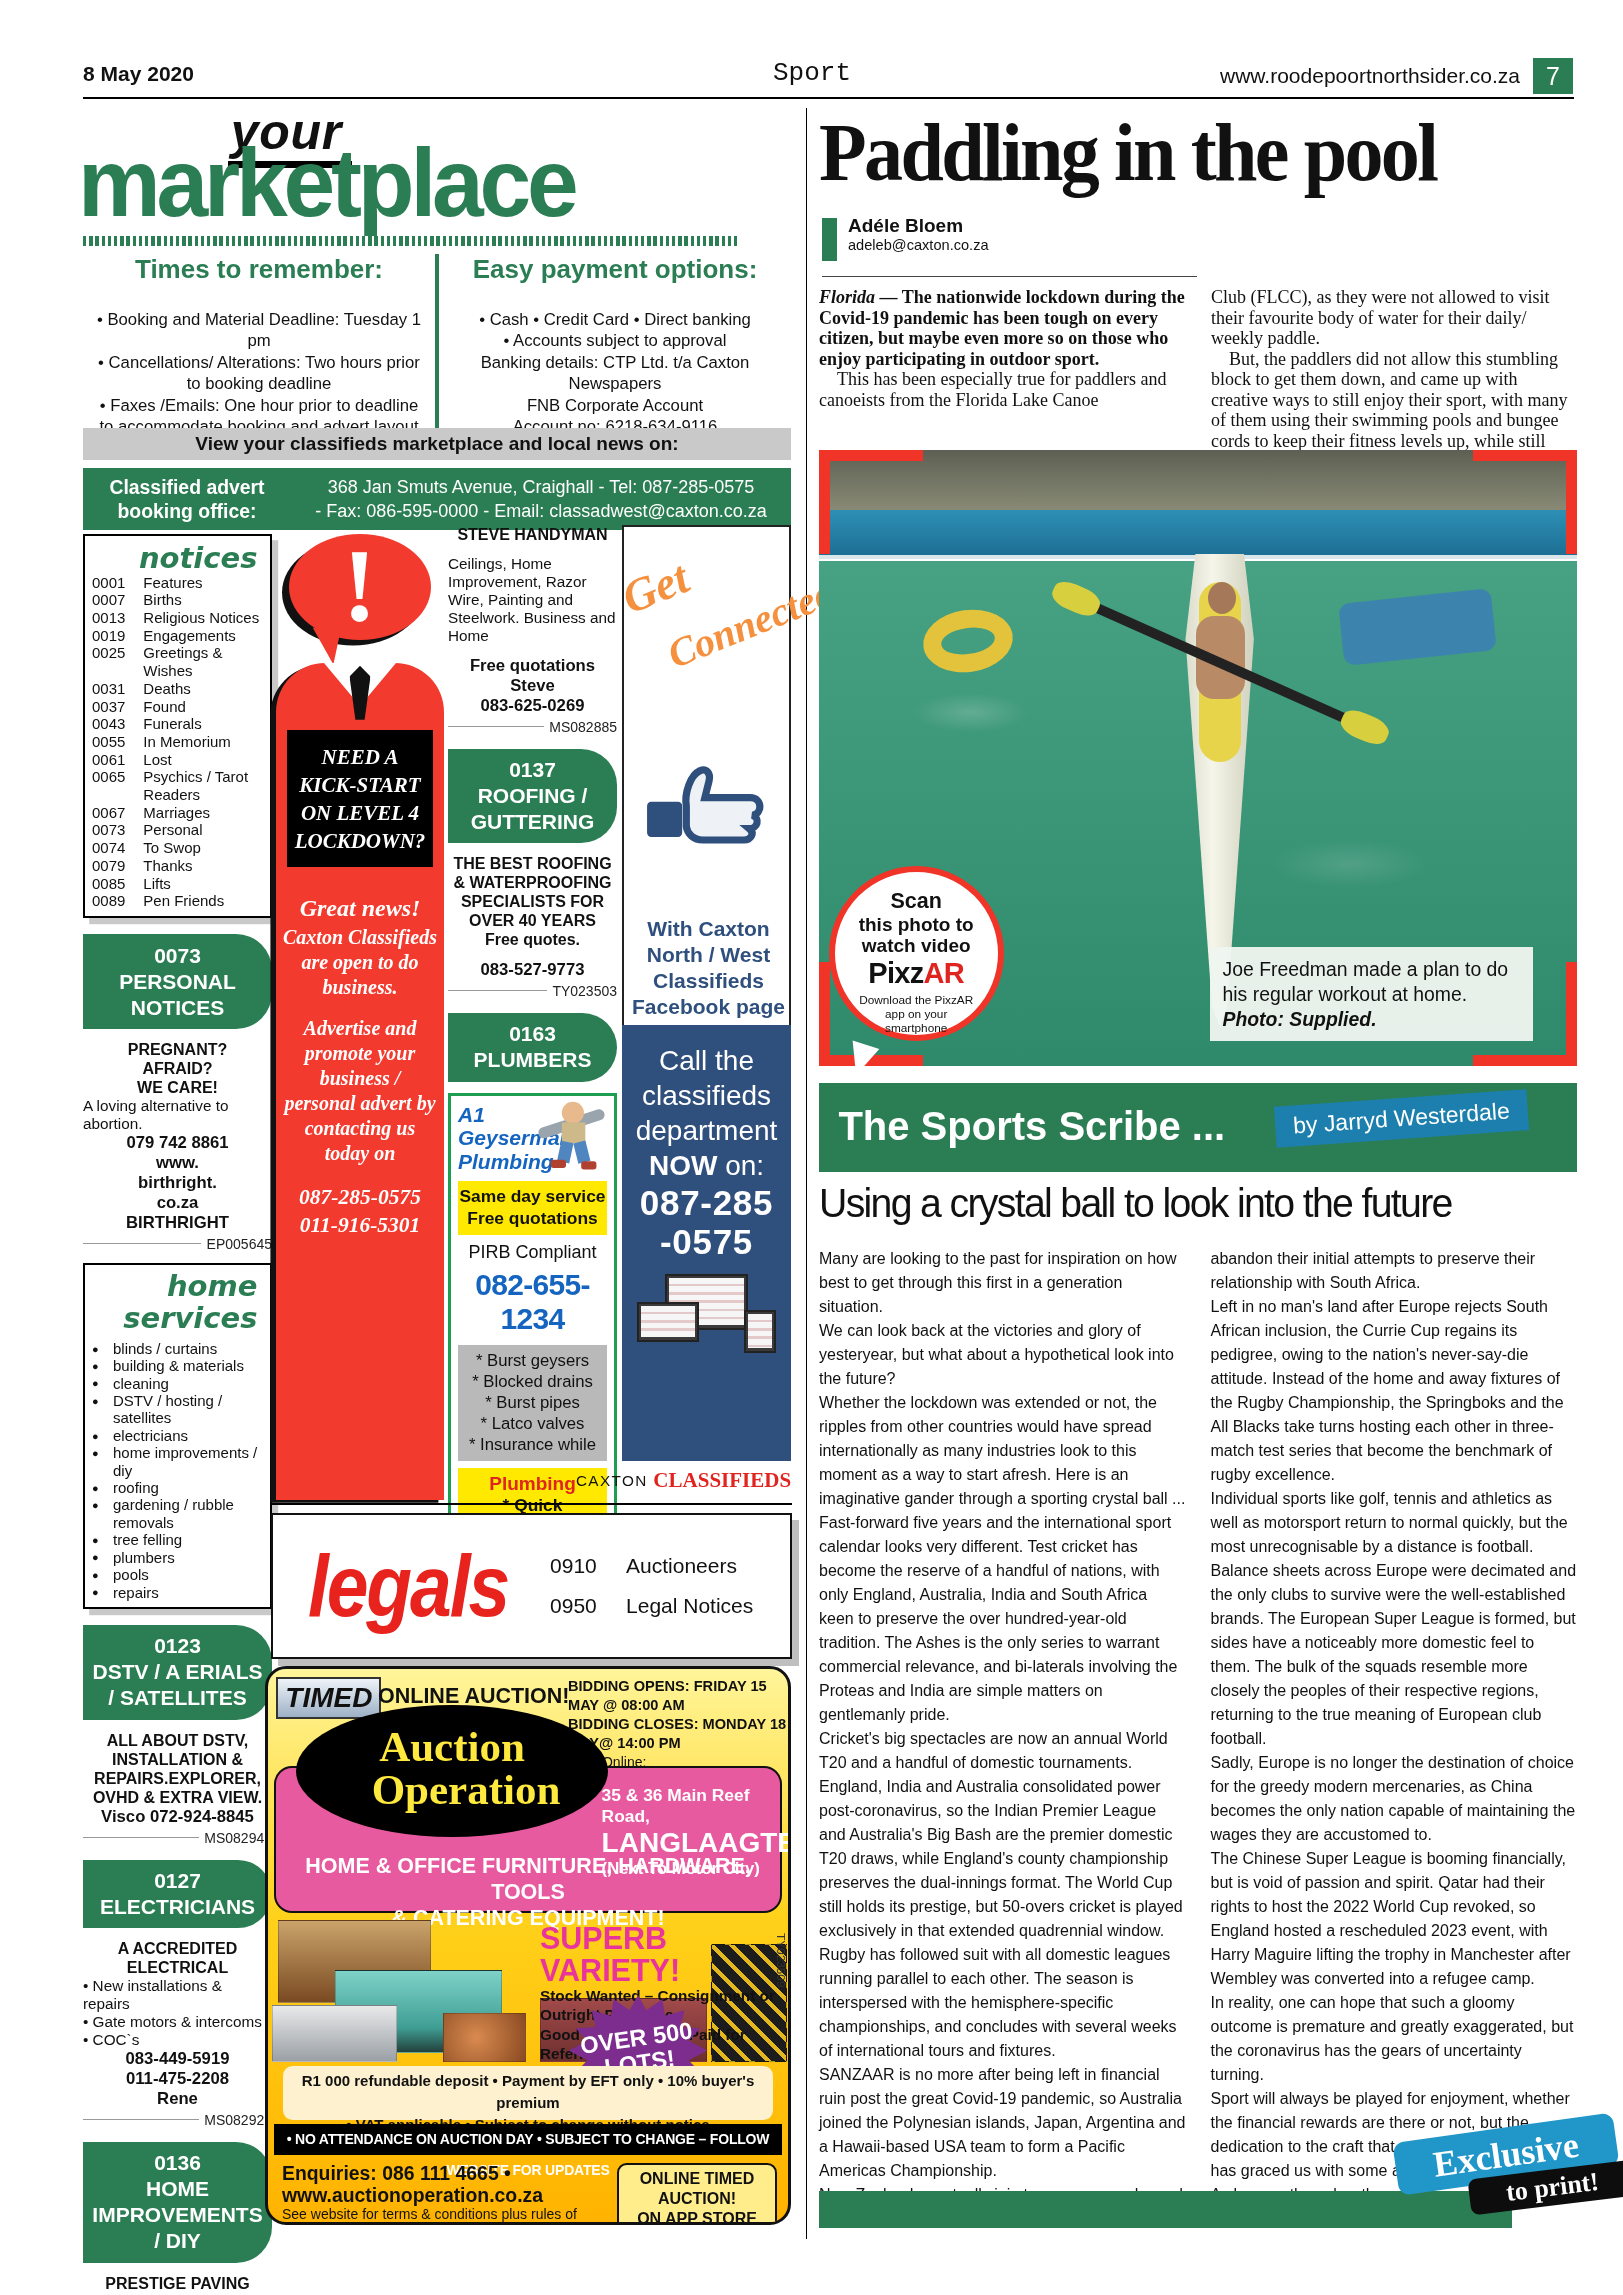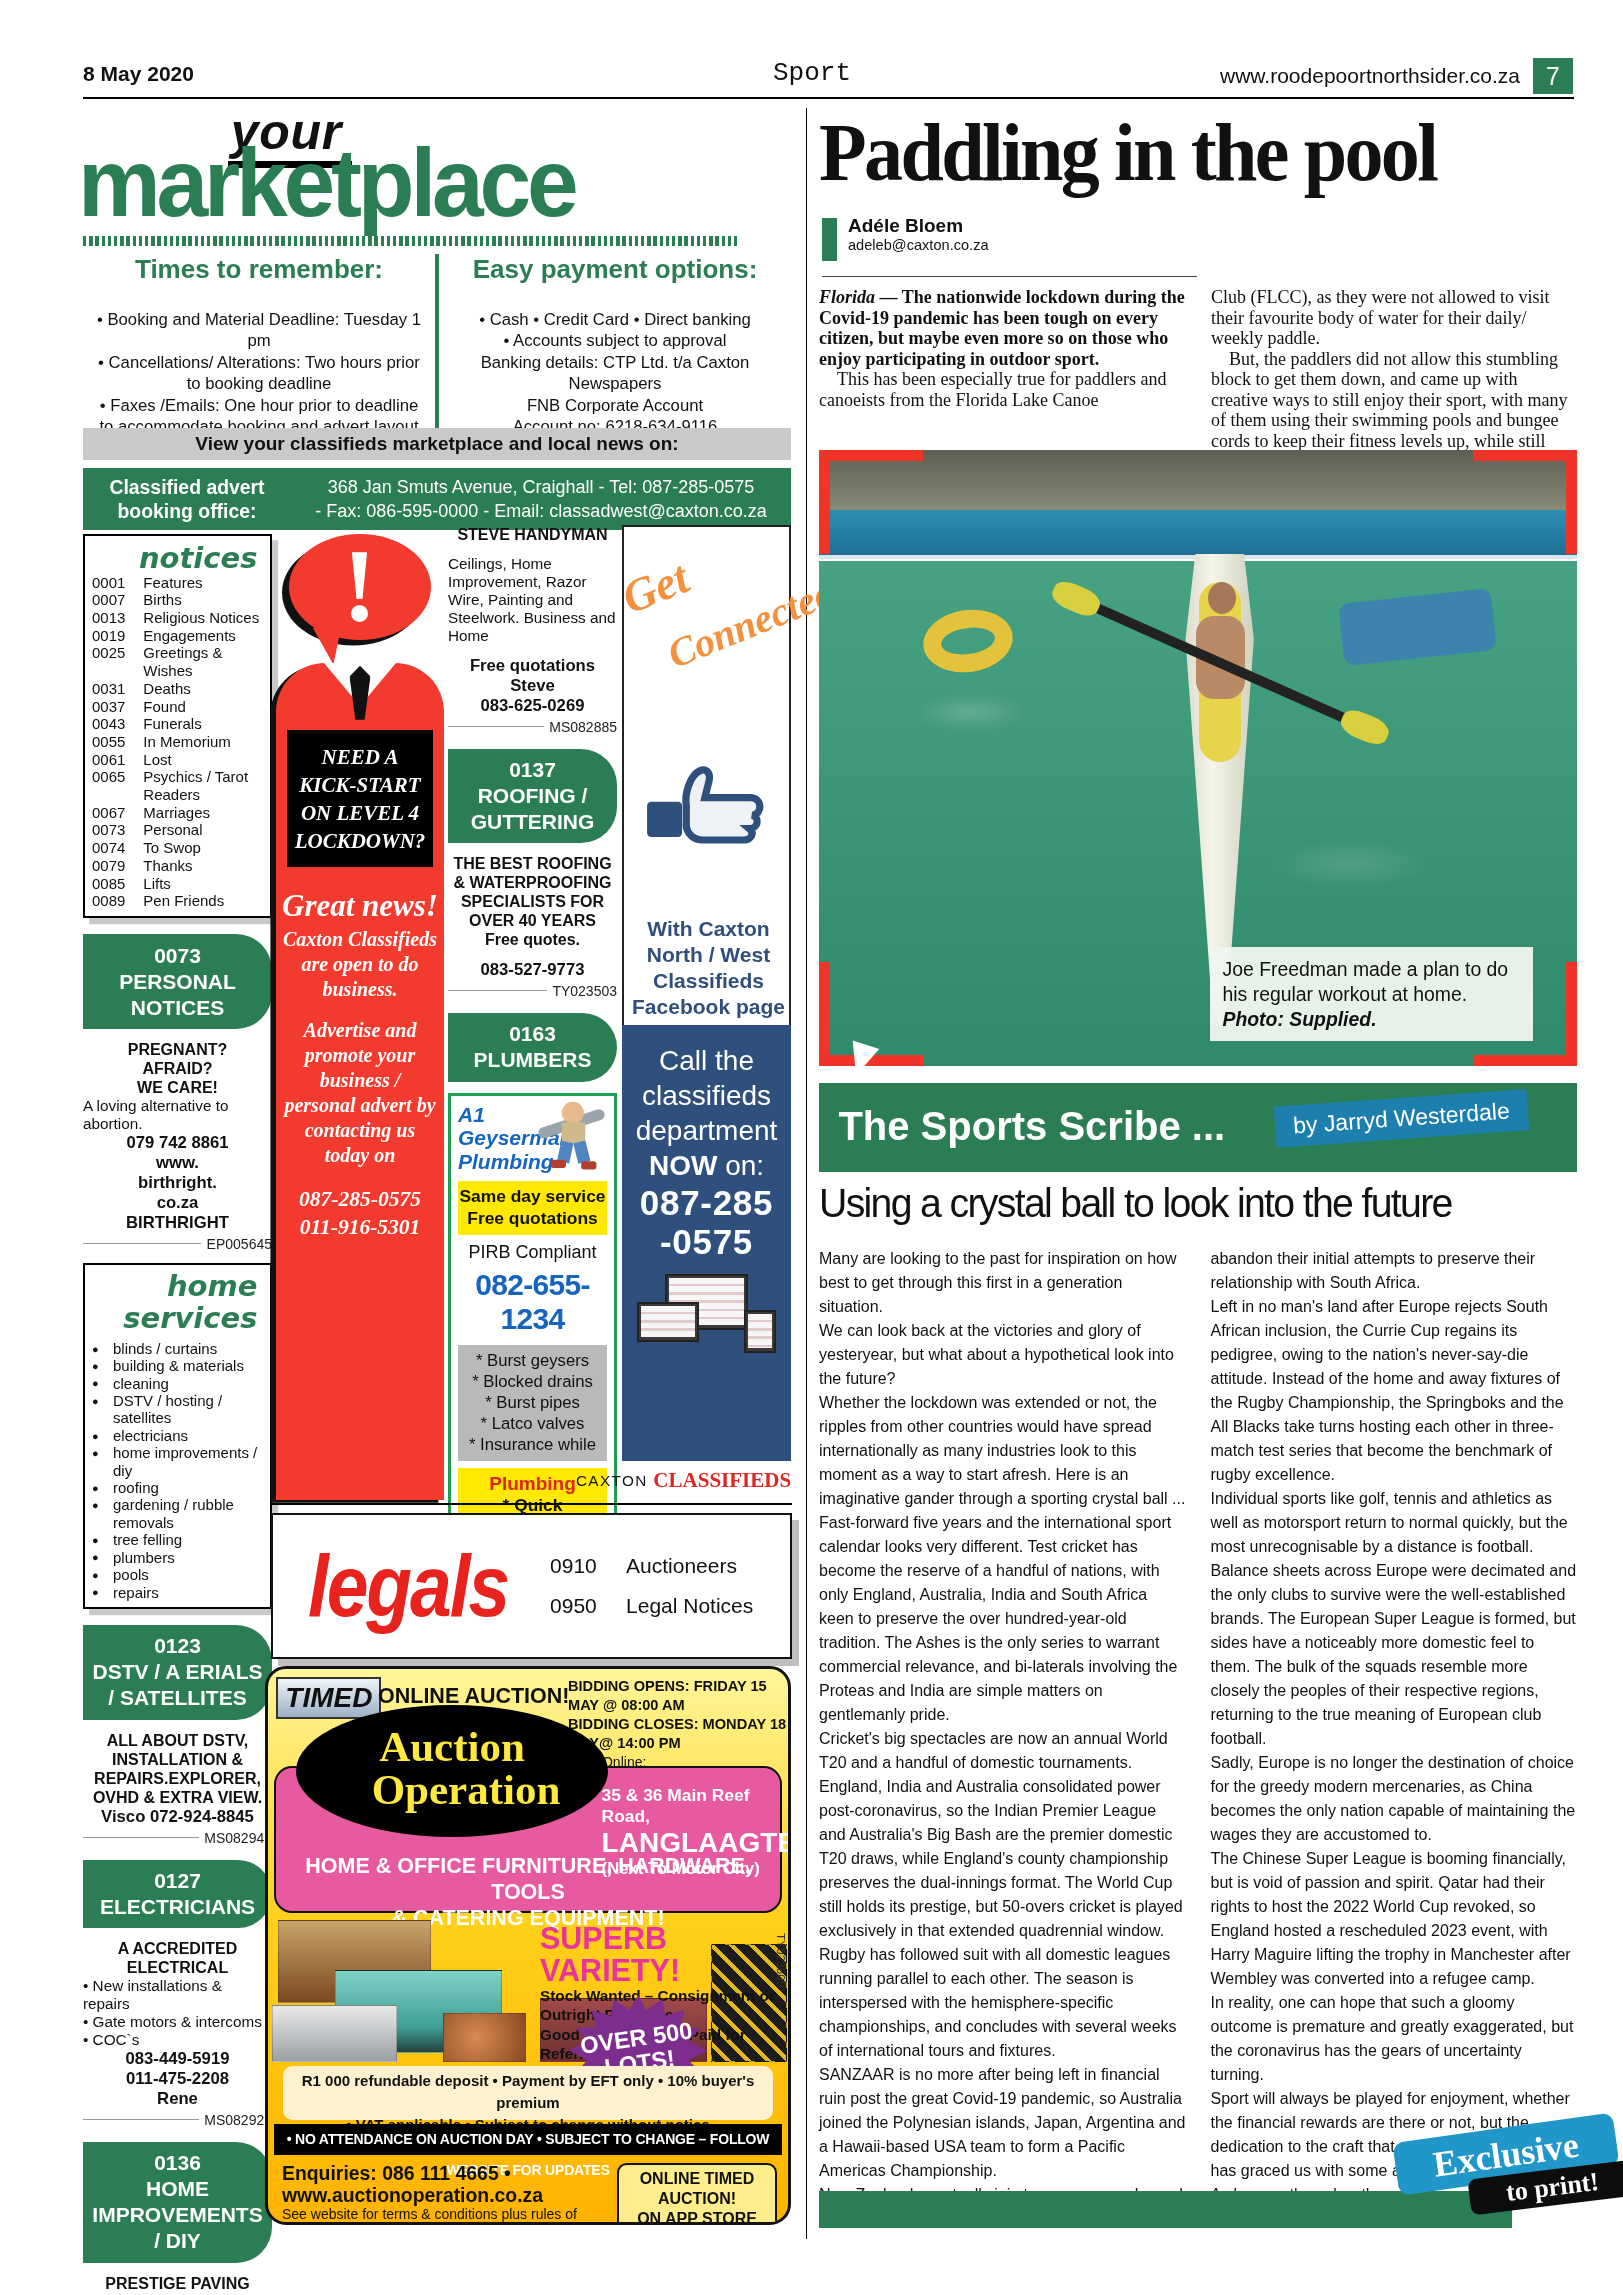--- a/index.html
+++ b/index.html
@@ -44,21 +44,21 @@
 
 #figure{left:276px;top:534px;width:168px;height:966px}
 #fig-head{position:absolute;left:12.5px;top:0;width:142px;height:106px;background:#f23b2e;border-radius:50%;box-shadow:-7px 5.6px 0 #111}
 #fig-head .bang{position:absolute;left:0;right:0;top:-8.3px;text-align:center;font-family:"Liberation Serif",serif;font-weight:bold;font-size:104px;color:#fff}
 #fig-tail{position:absolute;left:33px;top:96px;width:0;height:0;border-left:28px solid transparent;border-top:32px solid #f23b2e;transform:rotate(12deg)}
 #fig-body{position:absolute;left:0;top:129px;width:168px;bottom:0;background:#f23b2e;border-radius:49px 49px 0 0;box-shadow:-5.6px 2.8px 0 #111}
 #fig-collar{position:absolute;top:0;left:50%;transform:translateX(-50%);border-left:36px solid transparent;border-right:36px solid transparent;border-top:43px solid #fff}
 #fig-tie{position:absolute;top:2.8px;left:50%;width:21px;height:54px;background:#111;transform:translateX(-50%);clip-path:polygon(50% 0,100% 20%,72% 100%,28% 100%,0 20%)}
 #kick-box{margin:67px 11px 0;background:#000;color:#fff;padding:12.5px 5.6px;font-family:"Liberation Serif",serif;font-style:italic;font-weight:bold;font-size:21px;line-height:28px;text-align:center}
 .kwhite{color:#fff;font-family:"Liberation Serif",serif;font-style:italic;font-weight:bold;text-align:center}
-#kick-great{font-size:31px;margin-top:21px}
+#kick-great{font-size:24px;margin-top:28px}
 .kp{font-size:20px;line-height:25px;margin-top:2.8px;padding:0 7px}
 .kph{font-size:21.5px;line-height:28px;margin-top:16.7px}
 
 #a1box{border:3.5px solid #1d9e50;background:#fff;padding:7px;position:relative;margin-top:11px}
 .a1brand{color:#1565c0;font-weight:bold;font-style:italic;font-size:21px;line-height:23.6px}
 .ybox{background:#ffe900;text-align:center;font-weight:bold;font-size:17.4px;line-height:21.5px;padding:5.6px 1.4px;margin-top:7px}
 .greybox{background:#b9b9b9;text-align:center;font-size:16.7px;line-height:21px;padding:5.6px 1.4px;margin-top:8.3px}
 #a1phone{color:#1565c0;font-weight:bold;font-size:30px;text-align:center;margin-top:5.6px;letter-spacing:-0.7px}
 #a1pirb{font-size:18px;text-align:center;margin-top:7px}
 #ybox2-t{color:#e02420;font-weight:bold;font-size:19px}
@@ -601,20 +601,27 @@
       <div id="ph-paddle"></div>
     </div>
     <div class="rc" style="left:0;top:0;width:104px;height:11px"></div>
     <div class="rc" style="left:0;top:0;width:11px;height:104px"></div>
     <div class="rc" style="right:0;top:0;width:104px;height:11px"></div>
     <div class="rc" style="right:0;top:0;width:11px;height:104px"></div>
     <div class="rc" style="left:0;bottom:0;width:104px;height:11px"></div>
     <div class="rc" style="left:0;bottom:0;width:11px;height:104px"></div>
     <div class="rc" style="right:0;bottom:0;width:104px;height:11px"></div>
     <div class="rc" style="right:0;bottom:0;width:11px;height:104px"></div>
+    <div id="ph-scan">
+      <div class="s1">Scan</div>
+      <div class="s2">this photo to</div>
+      <div class="s2">watch video</div>
+      <div class="pz"><span>Pixz</span><span class="ar">AR</span></div>
+      <div class="dl">Download the PixzAR app on your smartphone</div>
+    </div>
     <div id="ph-arrow"></div>
     <div id="ph-cap">
       <span>Joe Freedman made a plan to do his regular workout at home.</span><br>
       <span class="ps">Photo: Supplied.</span>
     </div>
   </div>
 
   <div class="abs" id="scribe">
     <div class="t">The Sports Scribe ...</div>
     <div class="byb">by Jarryd Westerdale</div>

